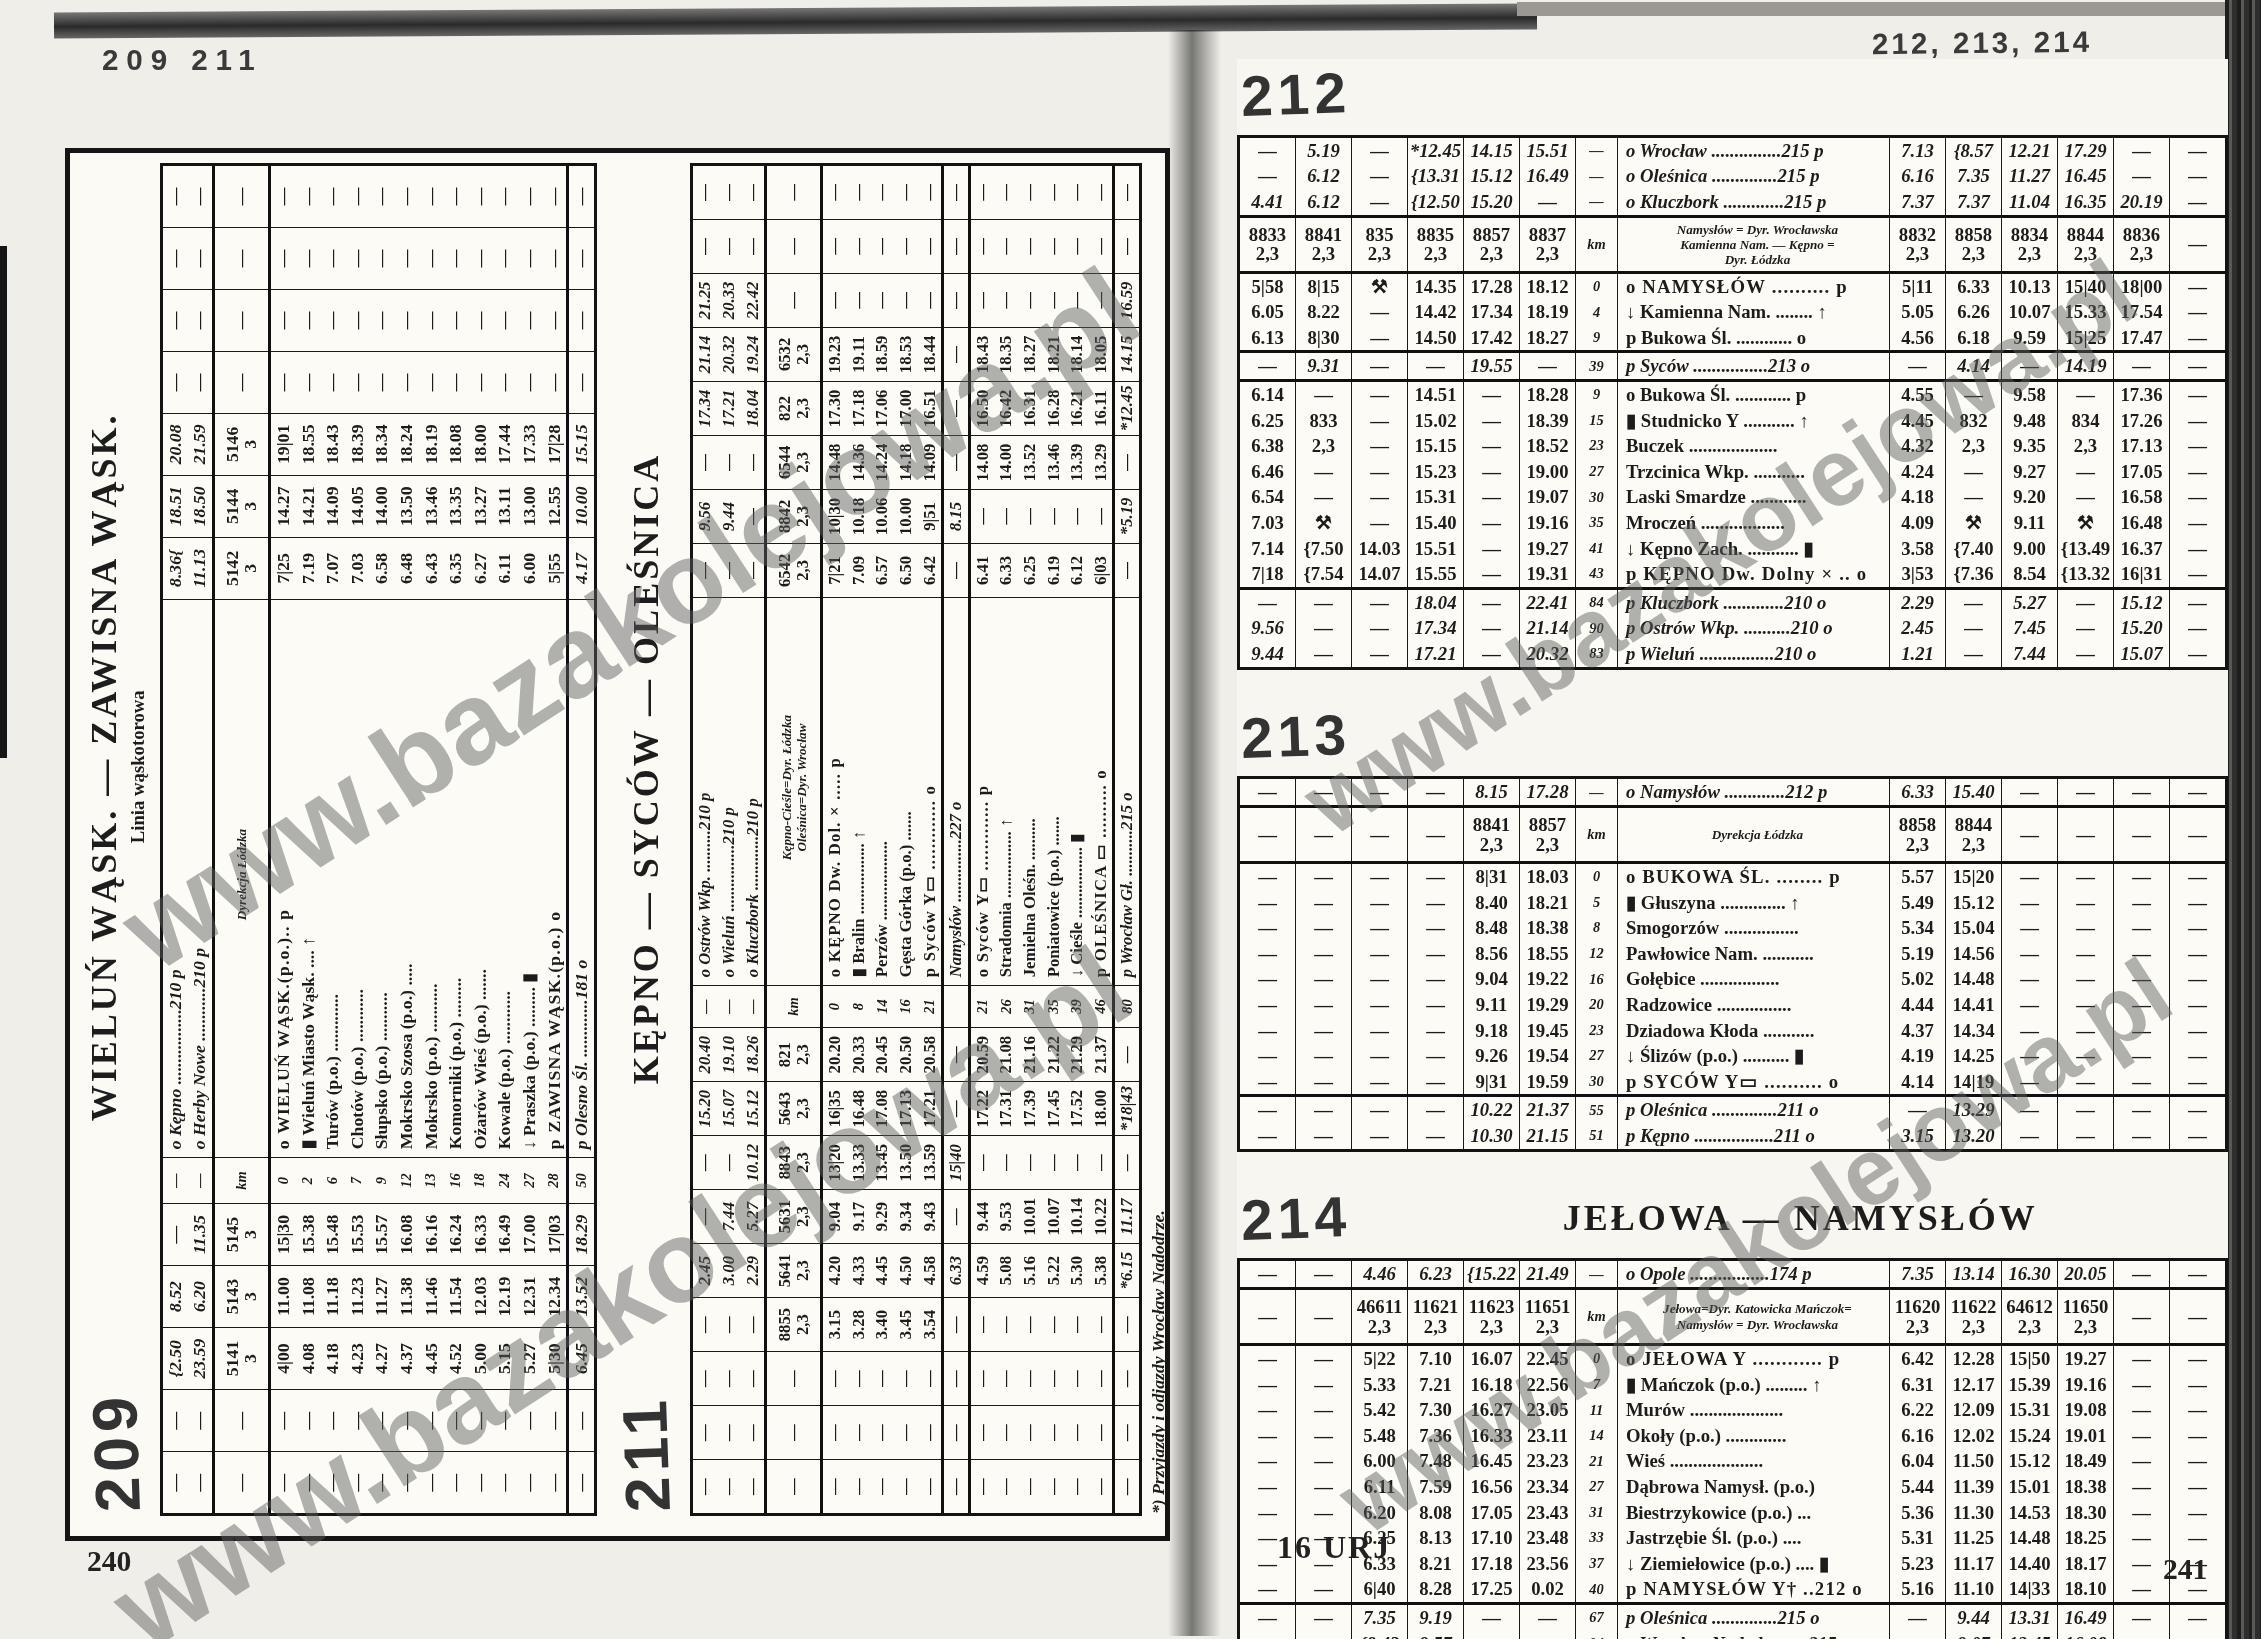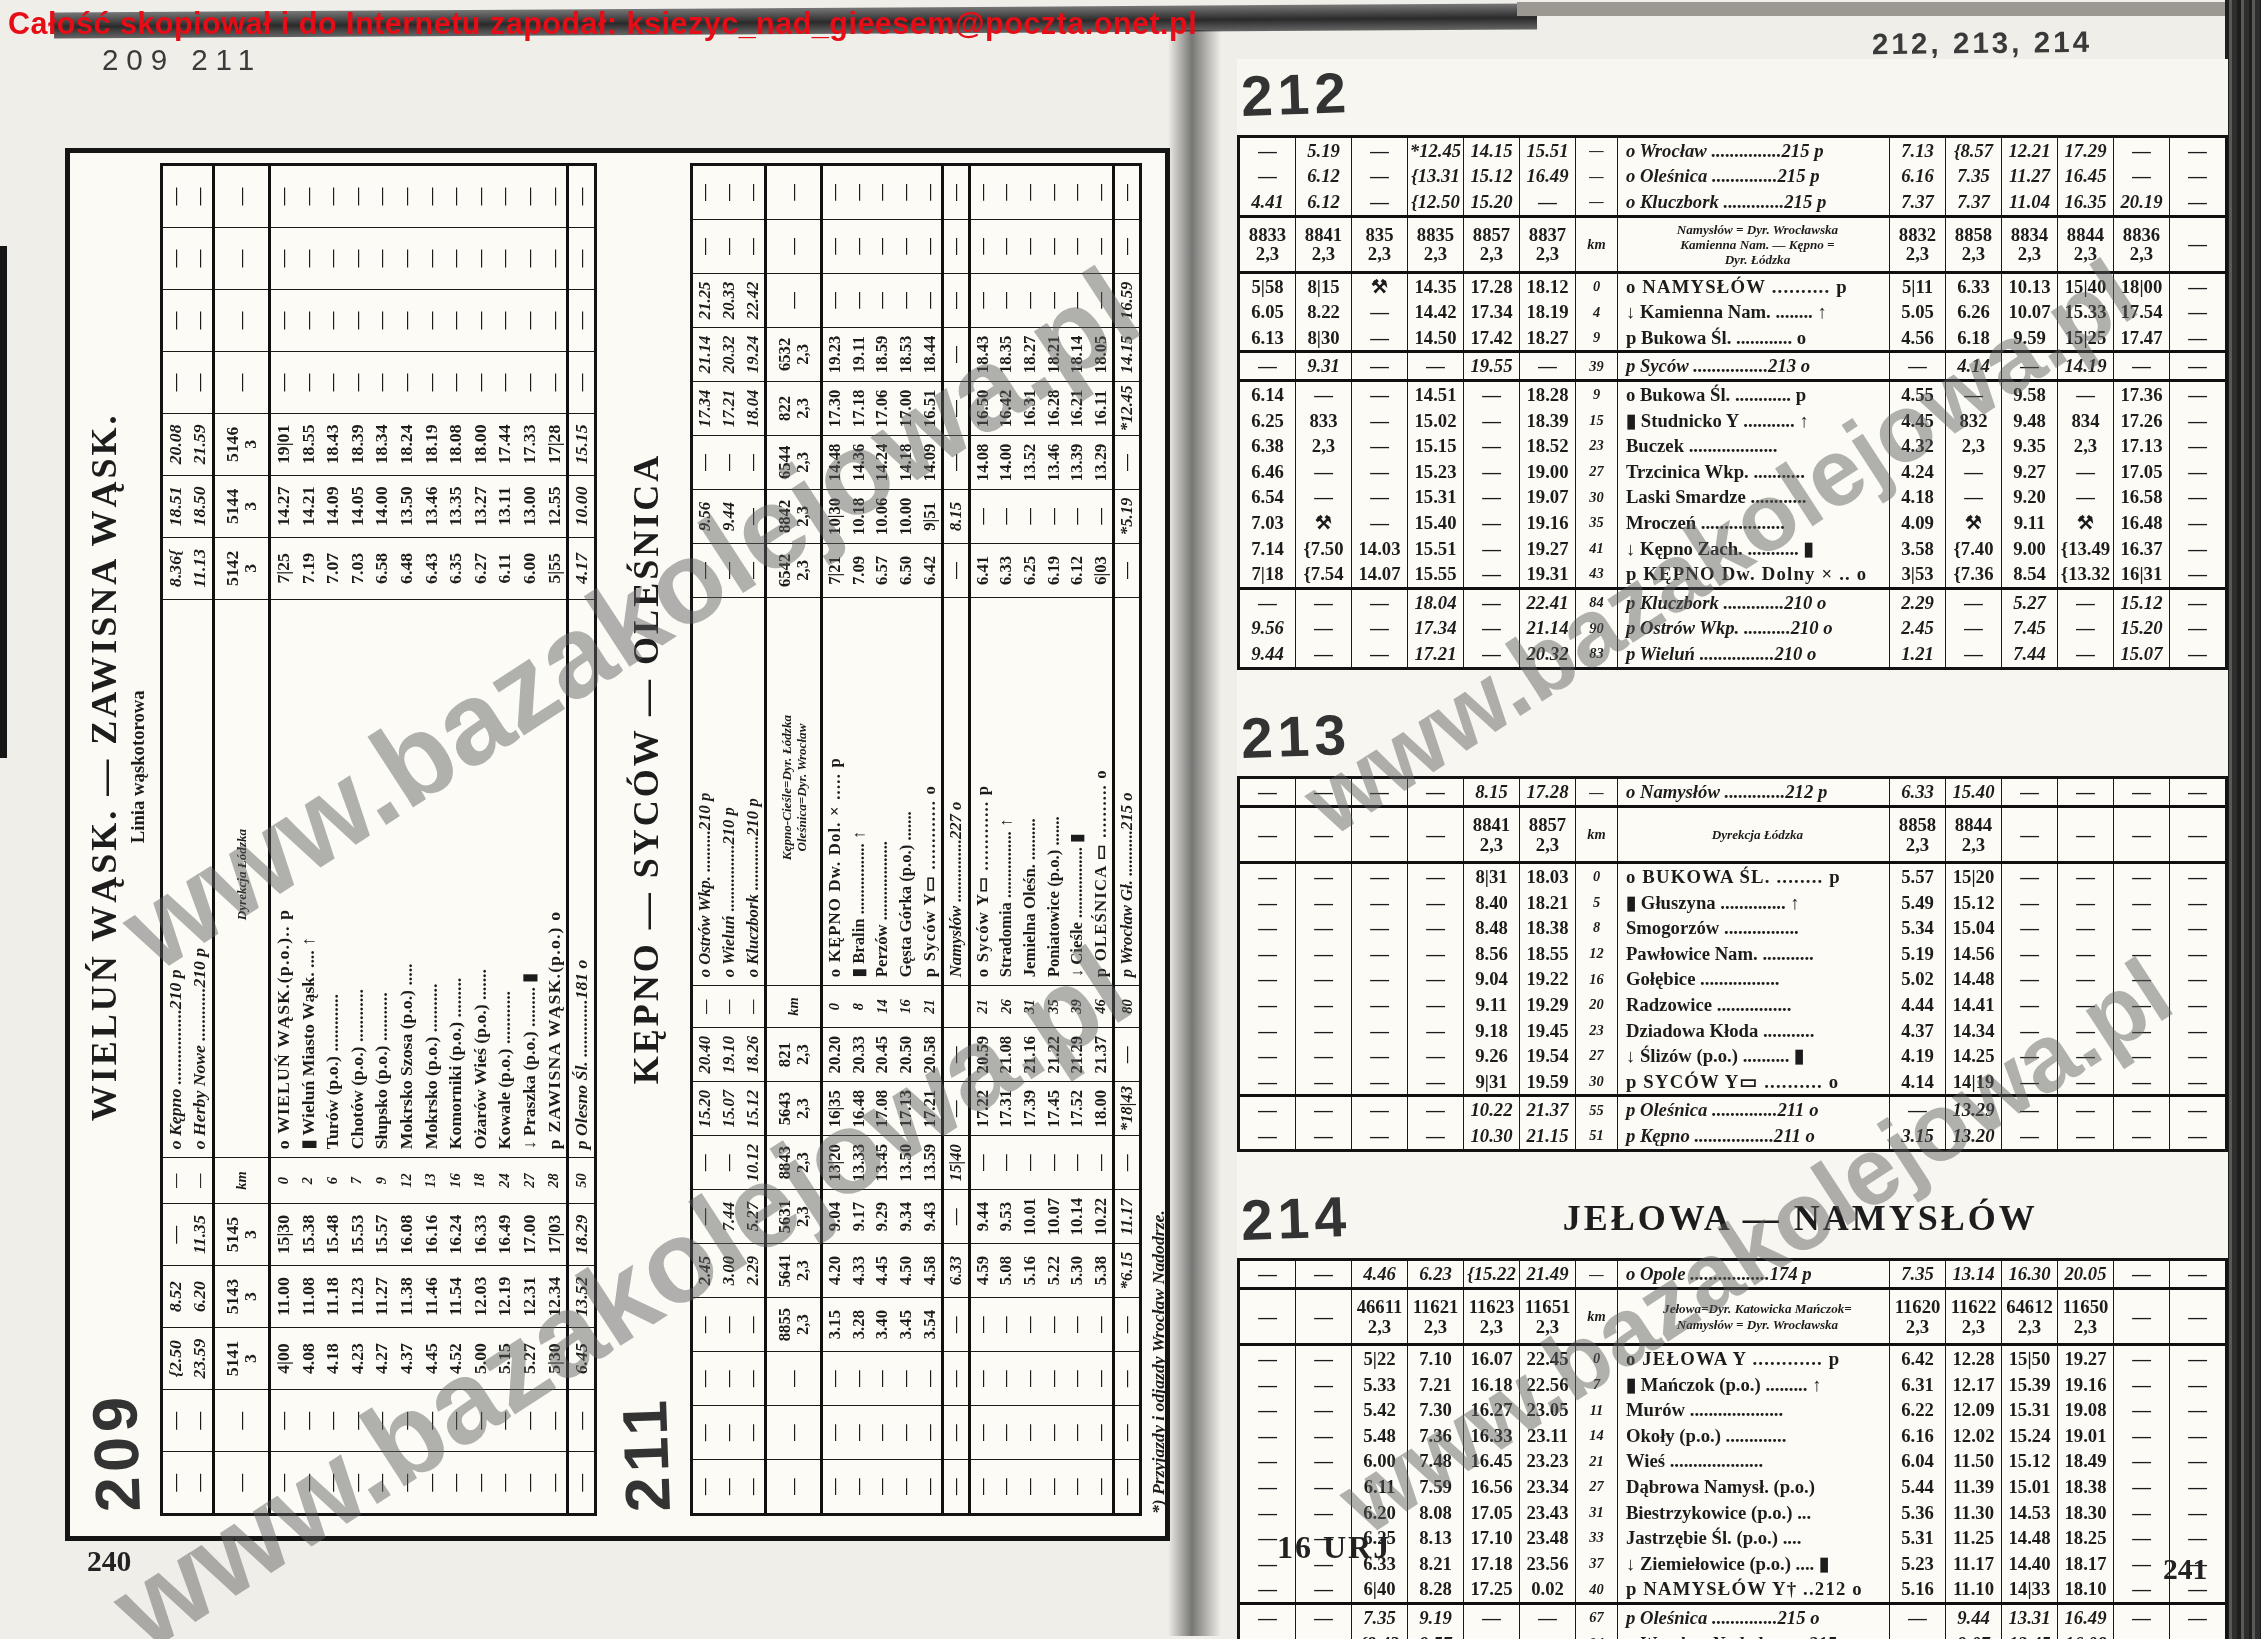--- a/index.html
+++ b/index.html
@@ -11,21 +11,21 @@
   .top-band2{position:absolute;left:1517px;top:2px;width:749px;height:13.8px;background:#9a9891;}
   .right-band{position:absolute;right:0;top:0;width:37px;height:1639px;
               background:repeating-linear-gradient(90deg,#1d1d1d 0 3.9px,#5a5a55 3.9px 6.9px,#2e2e2c 6.9px 11.8px);}
   .left-edge{position:absolute;left:0;top:246px;width:6.9px;height:512px;background:#161616;}
   .gutter{position:absolute;left:1168px;top:29.6px;width:53px;height:1606px;
           background:linear-gradient(90deg,rgba(0,0,0,0) 0%,rgba(20,20,20,.55) 45%,rgba(0,0,0,0) 100%);}
   
   .red-note{position:absolute;left:7.9px;top:5.9px;z-index:60;font-family:"Liberation Sans",sans-serif;
             font-weight:bold;font-size:30.5px;color:#e70d17;white-space:nowrap;letter-spacing:0.5px;}
   .corner-left{position:absolute;left:102px;top:43px;font-family:"Liberation Sans",sans-serif;
-               font-weight:normal;font-size:29.6px;letter-spacing:7.9px;color:#3a3a3a;}
+               font-weight:bold;font-size:29.6px;letter-spacing:7.9px;color:#3a3a3a;}
   .corner-right{position:absolute;left:1872px;top:25.6px;font-family:"Liberation Sans",sans-serif;
                 font-weight:bold;font-size:29.6px;letter-spacing:3px;color:#3a3a3a;transform:rotate(-.6deg);}
   .pagenum{position:absolute;font-size:29.6px;font-weight:bold;color:#222;}
   .printmark{position:absolute;left:1277px;top:1529px;font-size:32px;font-weight:bold;color:#222;letter-spacing:2px;}
   .wm{position:absolute;z-index:50;font-family:"Liberation Sans",sans-serif;font-weight:900;
       color:rgba(95,95,95,.48);white-space:nowrap;pointer-events:none;}
   .wm1{left:39px;top:552px;font-size:116px;transform:rotate(-33deg);}
   .wm2{left:29.6px;top:1231px;font-size:116px;transform:rotate(-33deg);}
   .wm3{left:1236px;top:493px;font-size:95px;transform:rotate(-33deg);}
   .wm4{left:1271px;top:1192px;font-size:95px;transform:rotate(-33deg);}
@@ -65,21 +65,20 @@
 <body>
 
 <div id="canvas">
 
   <div class="top-band"></div>
   <div class="top-band2"></div>
   <div class="right-band"></div>
   <div class="left-edge"></div>
   <div class="gutter"></div>
 
-  <div class="red-note">Całość skopiował i do Internetu zapodał: ksiezyc_nad_gieesem@poczta.onet.pl</div>
   <div class="corner-left">209 211</div>
   <div class="corner-right">212, 213, 214</div>
 
   <div class="wm wm1">www.bazakolejowa.pl</div>
   <div class="wm wm2">www.bazakolejowa.pl</div>
   <div class="wm wm3">www.bazakolejowa.pl</div>
   <div class="wm wm4">www.bazakolejowa.pl</div>
 
   <div class="lpage">
     <div class="linner">

